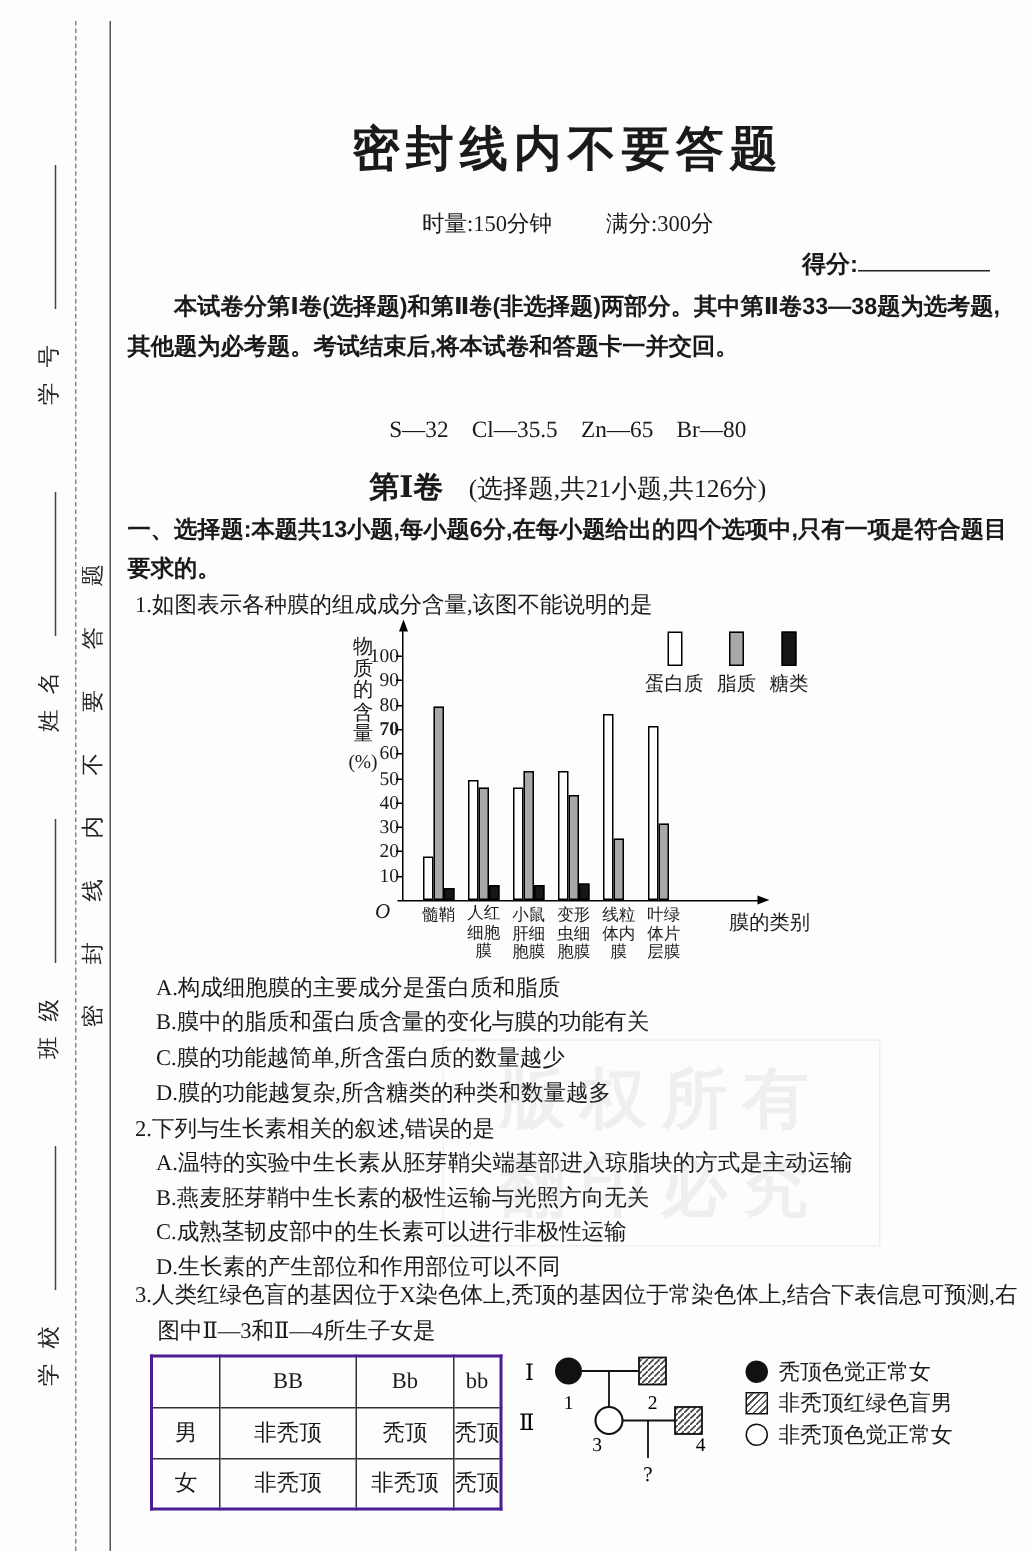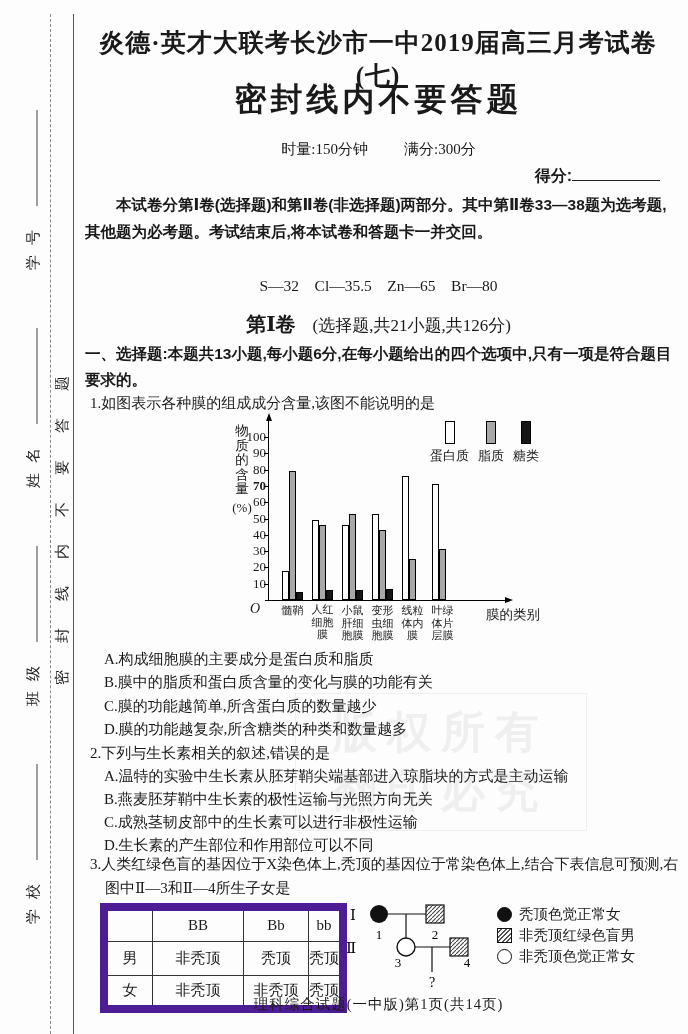--- a/index.html
+++ b/index.html
@@ -66,21 +66,21 @@
   .bar{position:absolute;width:7px;border:1px solid #000;box-sizing:border-box;}
   .cat-label{position:absolute;top:188px;width:27px;text-align:center;font-size:11px;line-height:12.5px;}
   #chart-origin{position:absolute;left:18px;top:185px;font-size:14px;font-style:italic;}
   #chart-xlabel{position:absolute;left:254px;top:190px;font-size:13.5px;white-space:nowrap;}
   #chart-legend{position:absolute;left:198px;top:5px;display:flex;gap:9px;}
   .lg-item{display:flex;flex-direction:column;align-items:center;gap:3px;}
   .lg-box{width:10px;height:23px;border:1px solid #000;box-sizing:border-box;}
   .lg-label{font-size:13px;white-space:nowrap;}
 
   
-  #q3-table{position:absolute;left:100px;top:903px;border-collapse:collapse;border:8px solid #4c1d95;}
+  #q3-table{position:absolute;left:100px;top:903px;border-collapse:collapse;border:2px solid #4c1d95;}
   #q3-table td,#q3-table th{border:1px solid #333;text-align:center;font-weight:normal;font-size:15px;
                             font-family:"Liberation Serif","DejaVu Serif",serif;padding:0;}
   #q3-table tr{height:34px;}
   .colA{width:44px;} .colB{width:90px;} .colC{width:64px;} .colD{width:30px;}
 
   
   #pedigree{position:absolute;left:336px;top:890px;}
   #ped-legend{position:absolute;left:497px;top:904px;font-size:14.5px;}
   .ped-row{display:flex;align-items:center;gap:7px;height:21px;}
   .sym{width:15px;height:15px;box-sizing:border-box;flex:none;}
@@ -120,21 +120,20 @@
         <span class="field-label">学号</span>
           <span class="field-blank"></span>
       </span>
     </div>
   </div>
 
   <div class="vstrip" id="seal-strip">
     <div class="rot">密封线内不要答题</div>
   </div>
 
-  <div id="exam-series" class="serif">炎德·英才大联考长沙市一中2019届高三月考试卷(七)</div>
   <div id="subject-title" class="hei">密封线内不要答题</div>
   <div id="time-line">
     <span>时量:150分钟</span><span>满分:300分</span>
   </div>
   <div id="score-line" class="hei">
     <span>得分:</span><span class="blank-u"></span>
   </div>
 
   <div id="intro-par" class="hei">本试卷分第Ⅰ卷(选择题)和第Ⅱ卷(非选择题)两部分。其中第Ⅱ卷33—38题为选考题,其他题为必考题。考试结束后,将本试卷和答题卡一并交回。</div>
   <div id="atomic2">S—32　Cl—35.5　Zn—65　Br—80</div>
@@ -298,15 +297,14 @@
       <span class="sym open-circle"></span>
       <span>非秃顶色觉正常女</span>
     </div>
   </div>
 
   <div id="watermark" class="hei">
     <div>版权所有</div>
     <div>翻印必究</div>
   </div>
 
-  <div id="footer">理科综合试题(一中版)第1页(共14页)</div>
 
 </div>
 
 </body></html>

